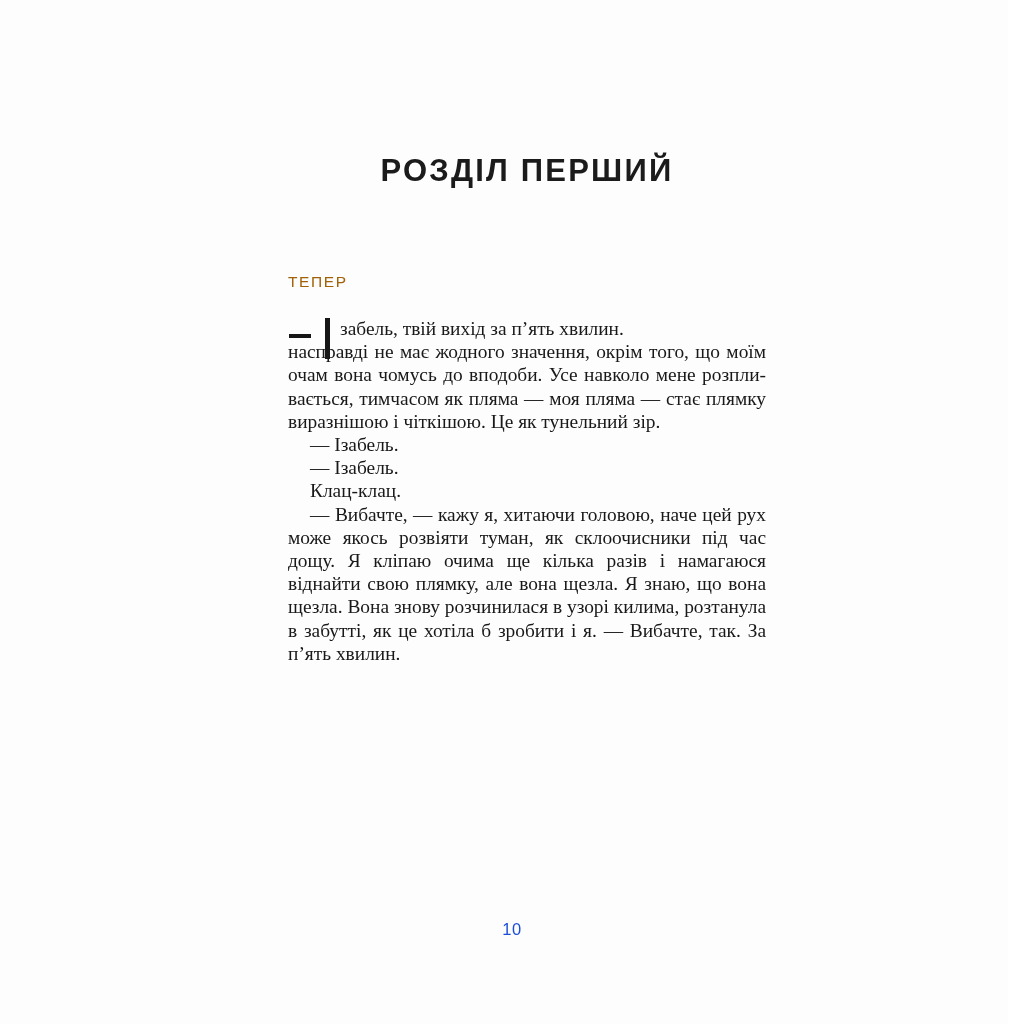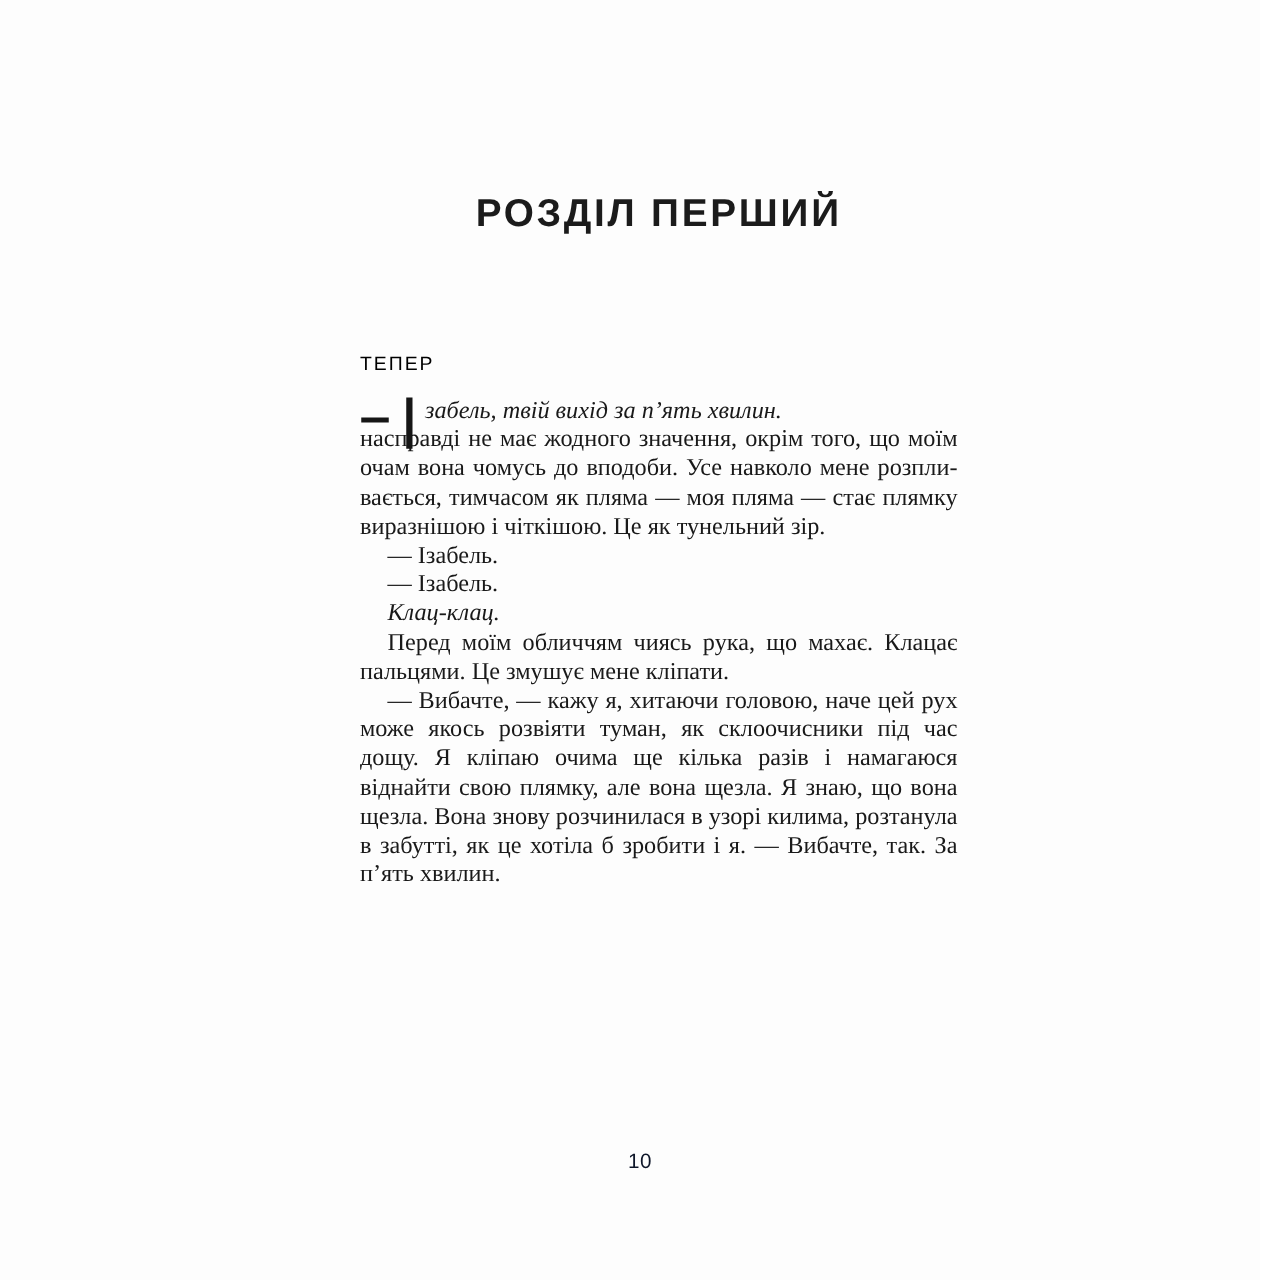--- a/index.html
+++ b/index.html
@@ -44,26 +44,26 @@
     letter-spacing: 2.2px;
     color: #1b1b1b;
     line-height: 1.1;
     white-space: nowrap;
   }
 
   
   .section-label {
     position: absolute;
     left: 0;
-    top: 270px;
+    top: 260px;
     font-family: "Liberation Sans", sans-serif;
     font-size: 15.5px;
     font-weight: 400;
     letter-spacing: 1.6px;
-    color: #000000;
+    color: #a16207;
   }
 
   
   .body-text {
     position: absolute;
     left: 0;
     top: 317px;
     width: 478px;
     font-size: 19.4px;
     line-height: 23.2px;
@@ -72,21 +72,20 @@
     text-justify: inter-word;
     hyphens: manual;
   }
 
   .body-text p {
     margin: 0;
     text-indent: 22px;
   }
 
   em, .italic {
-    font-style: italic;
   }
 
   
   .opening {
     position: relative;
     text-indent: 0;
     min-height: 46px;
   }
 
   .dropcap-dash {
@@ -108,21 +107,20 @@
   }
 
   .opening .opening-body {
     display: block;
     text-indent: 0;
   }
 
   .opening .first-line {
     display: block;
     padding-left: 52px;
-    font-style: italic;
   }
 
   .opening .second-line {
     display: block;
     padding-left: 52px;
   }
 
   .opening .rest {
     display: block;
     text-indent: 0;
@@ -132,21 +130,21 @@
   .page-number {
     position: absolute;
     left: 0;
     top: 920px;
     width: 1024px;
     text-align: center;
     font-family: "Liberation Sans", sans-serif;
     font-size: 16.5px;
     font-weight: 400;
     letter-spacing: 0.5px;
-    color: #0f172a;
+    color: #1d4ed8;
   }
 </style>
 </head>
 <body>
 
 <div class="page">
 
   <div class="column">
 
     <h1 class="chapter-title">РОЗДІЛ ПЕРШИЙ</h1>
@@ -164,21 +162,20 @@
         </span>
       </p>
 
       <p>— Ізабель.</p>
 
 
       <p>— Ізабель.</p>
 
       <p class="italic">Клац-клац.</p>
 
-      <p>Перед моїм обличчям чиясь рука, що махає. Клацає пальцями. Це змушує мене кліпати.</p>
 
 
       <p>— Вибачте, — кажу я, хитаючи головою, наче цей рух може якось розвіяти туман, як склоочисники під час дощу. Я кліпаю очима ще кілька разів і намагаюся віднайти свою плямку, але вона щезла. Я знаю, що вона щезла. Вона зно­ву розчинилася в узорі килима, розтанула в забутті, як це хотіла б зробити і я. — Вибачте, так. За п’ять хвилин.</p>
 
 
     </div>
   </div>
 
   <div class="page-number">10</div>
 

